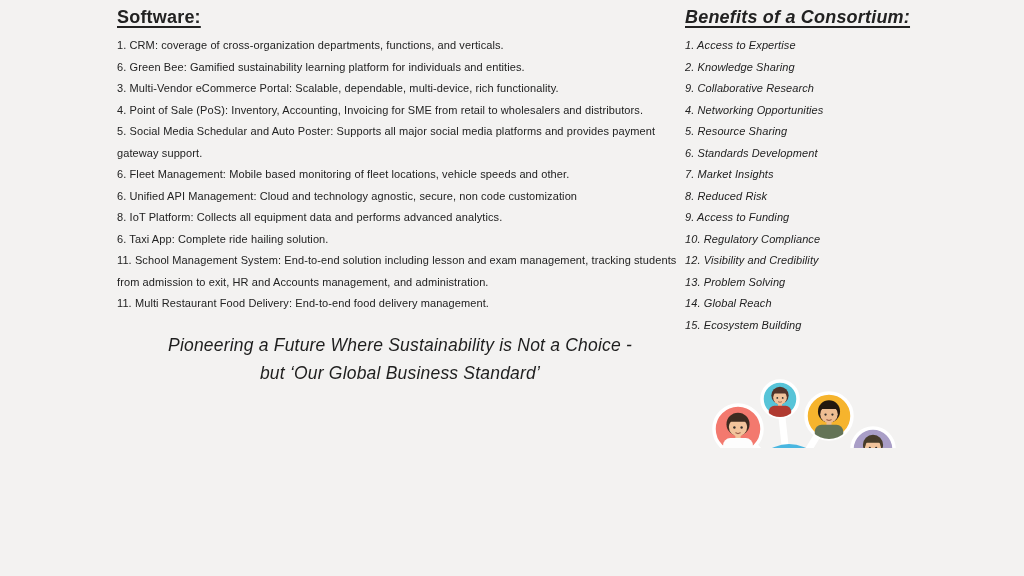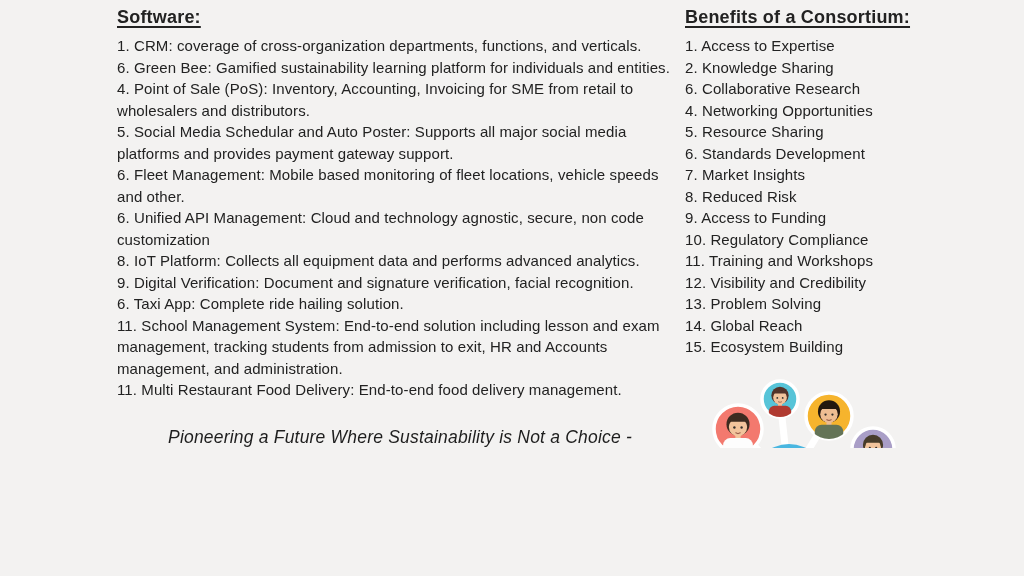--- a/index.html
+++ b/index.html
@@ -3,73 +3,72 @@
 <meta charset="utf-8">
 <style>
   html,body{margin:0;padding:0;}
   body{
     width:1024px;height:576px;overflow:hidden;
     background:#f3f2f1;color:#222;
     font-family:"Liberation Sans","DejaVu Sans",sans-serif;
   }
   .page{position:relative;width:1024px;height:448px;overflow:hidden;}
   .col-left{position:absolute;left:117px;top:7px;width:566px;}
-  .col-right{position:absolute;left:685px;top:7px;width:310px;}
+  .col-right{position:absolute;left:685px;top:7px;width:310px;font-style:italic;}
   .heading{
     font-size:18px;font-weight:bold;letter-spacing:.2px;margin:0 0 7px 0;
     text-decoration:underline;text-decoration-thickness:2px;text-underline-offset:3px;
   }
-  .sw-item,.bn-item{font-size:15px;line-height:21.5px;letter-spacing:.1px;}
+  .sw-item,.bn-item{font-size:11px;line-height:21.5px;letter-spacing:.1px;}
   .tagline{
-    margin-top:22px;text-align:center;font-style:italic;
+    margin-top:16px;text-align:center;font-style:italic;
     font-size:17.5px;line-height:28px;letter-spacing:.2px;color:#1e1e1e;
   }
   .illustration{position:absolute;left:672px;top:362px;width:300px;height:214px;}
   .illustration svg{display:block;}
 </style>
 </head>
 <body>
 
 <div class="page">
 
   <div class="col-left">
     <h2 class="heading">Software:</h2>
     <div>
         <div class="sw-item">1. CRM: coverage of cross-organization departments, functions, and verticals.</div>
         <div class="sw-item">6. Green Bee: Gamified sustainability learning platform for individuals and entities.</div>
+        <div class="sw-item">3. Multi-Vendor eCommerce Portal: Scalable, dependable, multi-device, rich functionality.</div>
         <div class="sw-item">4. Point of Sale (PoS): Inventory, Accounting, Invoicing for SME from retail to wholesalers and distributors.</div>
         <div class="sw-item">5. Social Media Schedular and Auto Poster: Supports all major social media platforms and provides payment gateway support.</div>
         <div class="sw-item">6. Fleet Management: Mobile based monitoring of fleet locations, vehicle speeds and other.</div>
         <div class="sw-item">6. Unified API Management: Cloud and technology agnostic, secure, non code customization</div>
         <div class="sw-item">8. IoT Platform: Collects all equipment data and performs advanced analytics.</div>
-        <div class="sw-item">9. Digital Verification: Document and signature verification, facial recognition.</div>
         <div class="sw-item">6. Taxi App: Complete ride hailing solution.</div>
         <div class="sw-item">11. School Management System: End-to-end solution including lesson and exam management, tracking students from admission to exit, HR and Accounts management, and administration.</div>
         <div class="sw-item">11. Multi Restaurant Food Delivery: End-to-end food delivery management.</div>
       </div>
     <div class="tagline">
       <div>Pioneering a Future Where Sustainability is Not a Choice -</div>
       <div>but ‘Our Global Business Standard’</div>
     </div>
   </div>
 
   <div class="col-right">
     <h2 class="heading">Benefits of a Consortium:</h2>
     <div>
         <div class="bn-item">1. Access to Expertise</div>
         <div class="bn-item">2. Knowledge Sharing</div>
-        <div class="bn-item">6. Collaborative Research</div>
+        <div class="bn-item">9. Collaborative Research</div>
         <div class="bn-item">4. Networking Opportunities</div>
         <div class="bn-item">5. Resource Sharing</div>
         <div class="bn-item">6. Standards Development</div>
         <div class="bn-item">7. Market Insights</div>
         <div class="bn-item">8. Reduced Risk</div>
         <div class="bn-item">9. Access to Funding</div>
         <div class="bn-item">10. Regulatory Compliance</div>
-        <div class="bn-item">11. Training and Workshops</div>
         <div class="bn-item">12. Visibility and Credibility</div>
         <div class="bn-item">13. Problem Solving</div>
         <div class="bn-item">14. Global Reach</div>
         <div class="bn-item">15. Ecosystem Building</div>
       </div>
   </div>
 
   <div class="illustration">
       <svg viewBox="0 0 300 214" width="300" height="214">
         <line x1="117" y1="120" x2="108" y2="37" stroke="#ffffff" stroke-width="7" stroke-linecap="round"></line>

